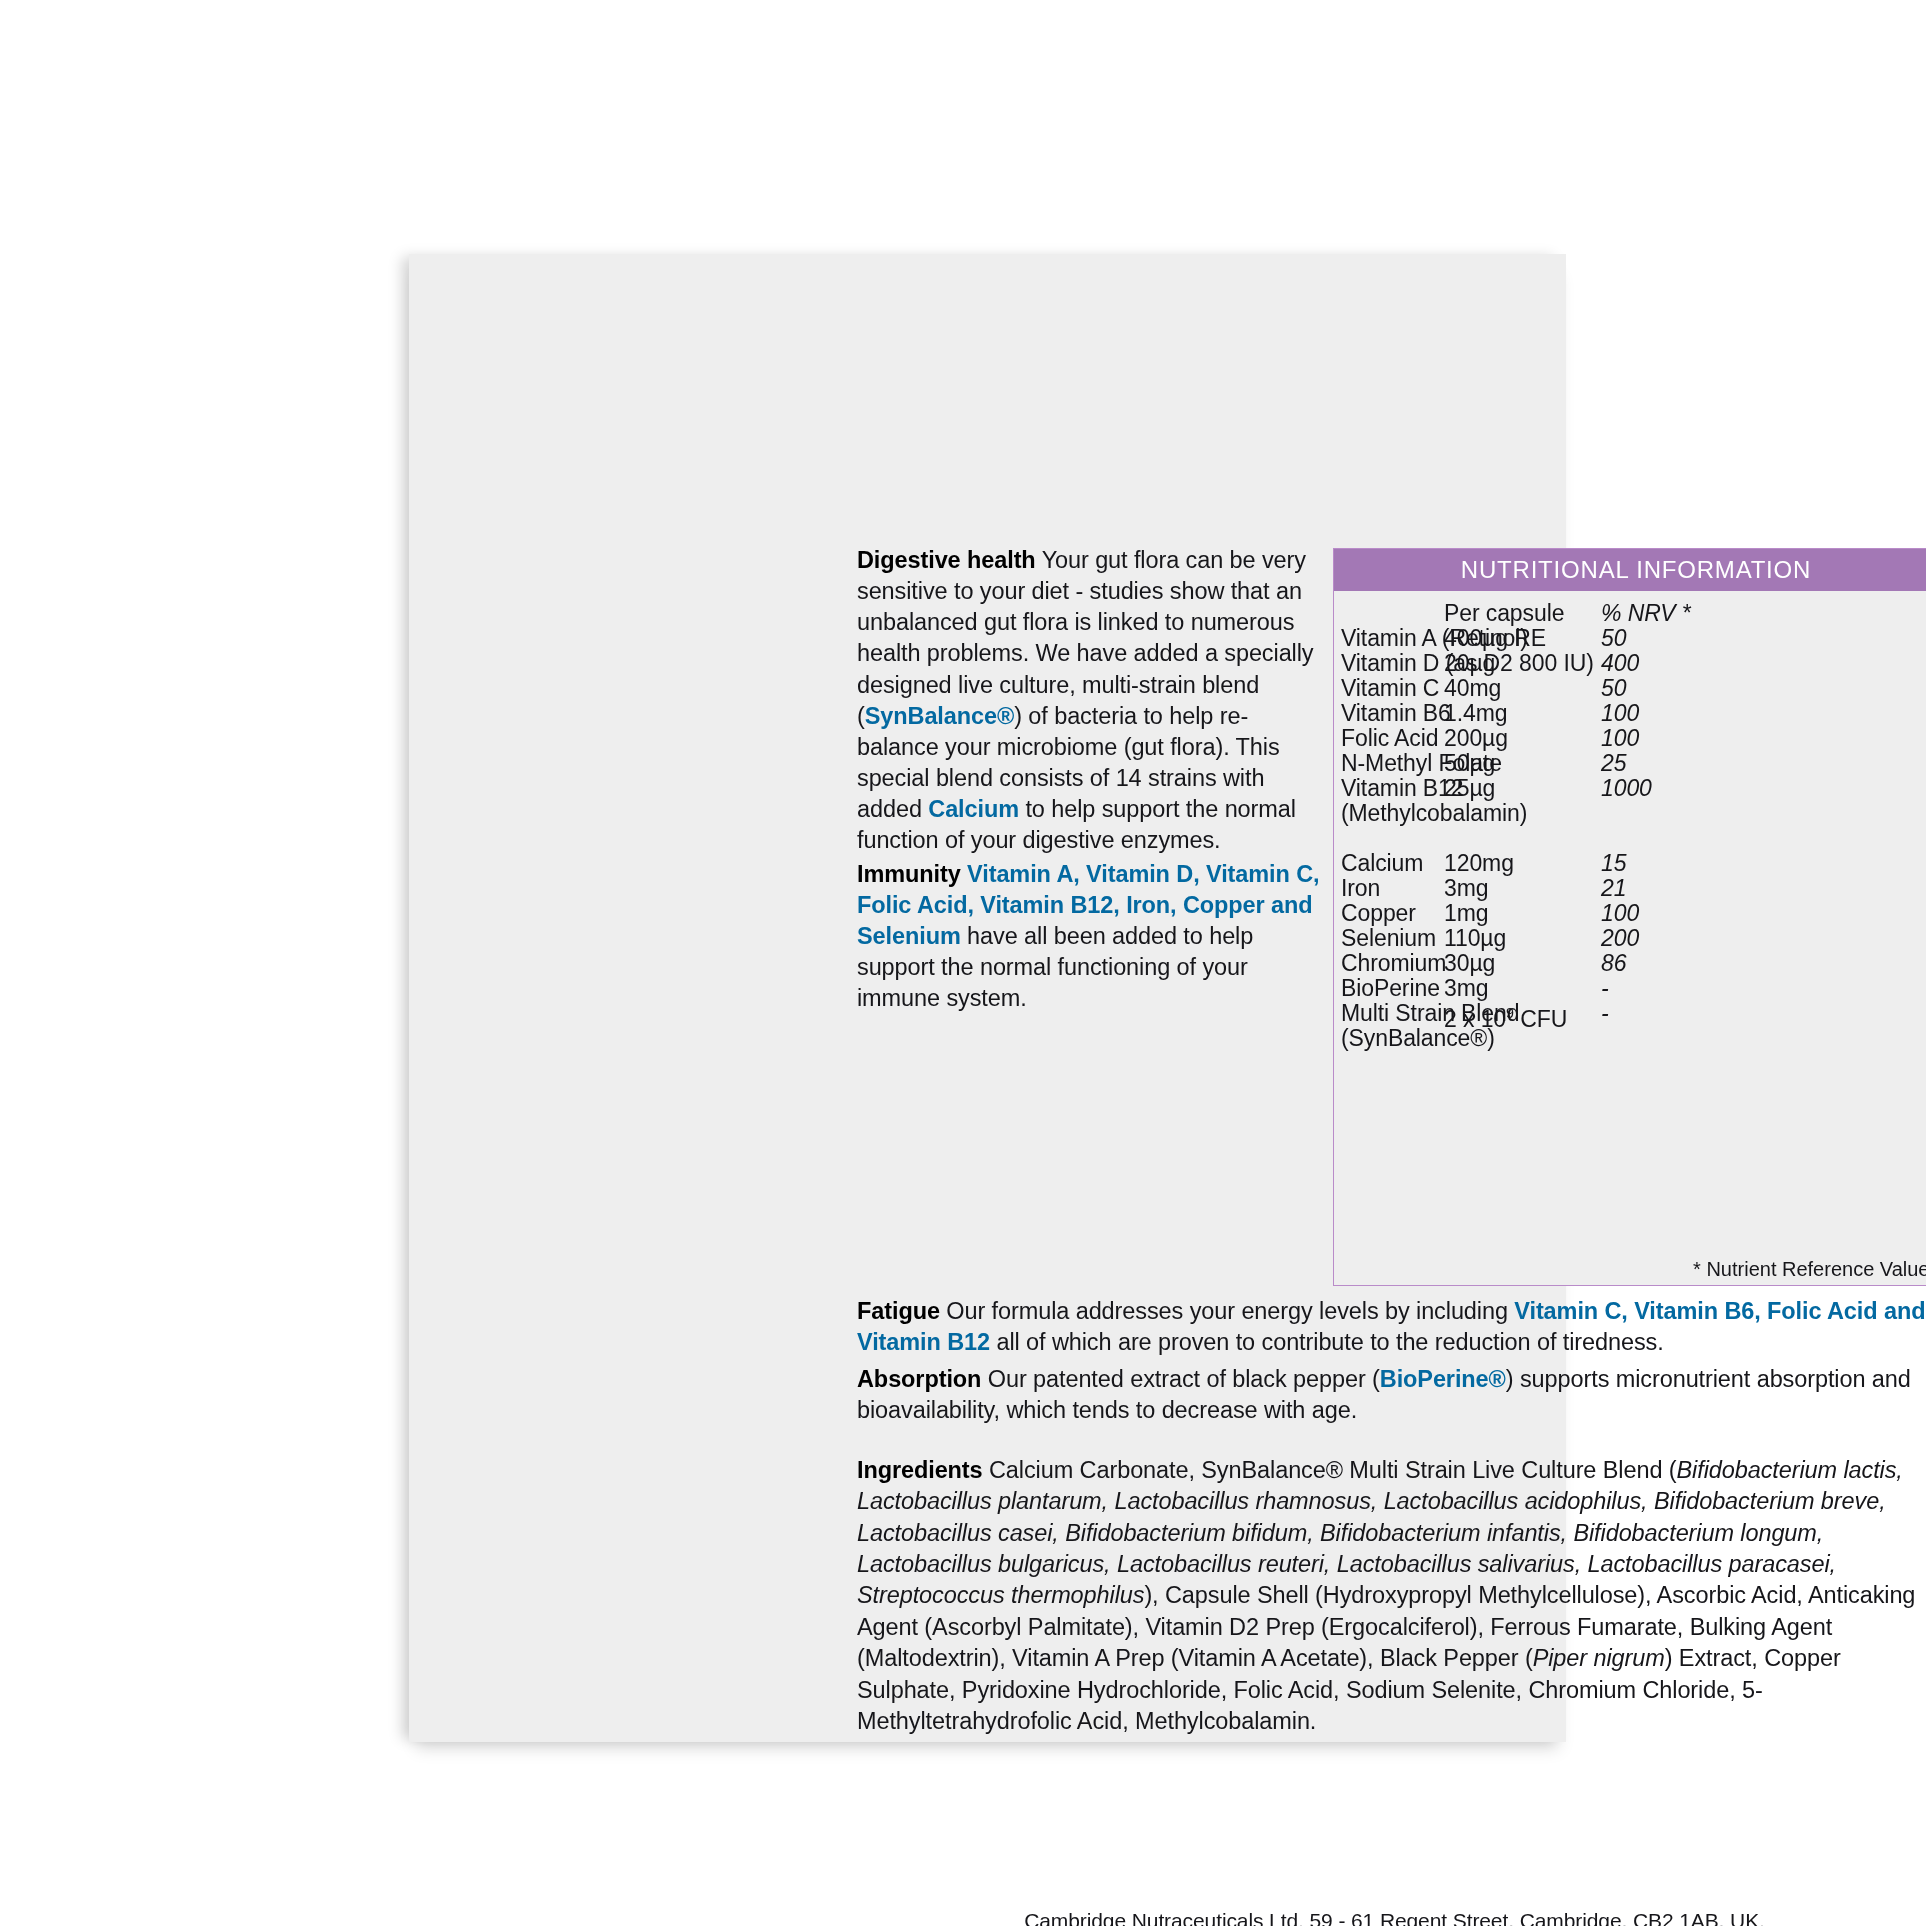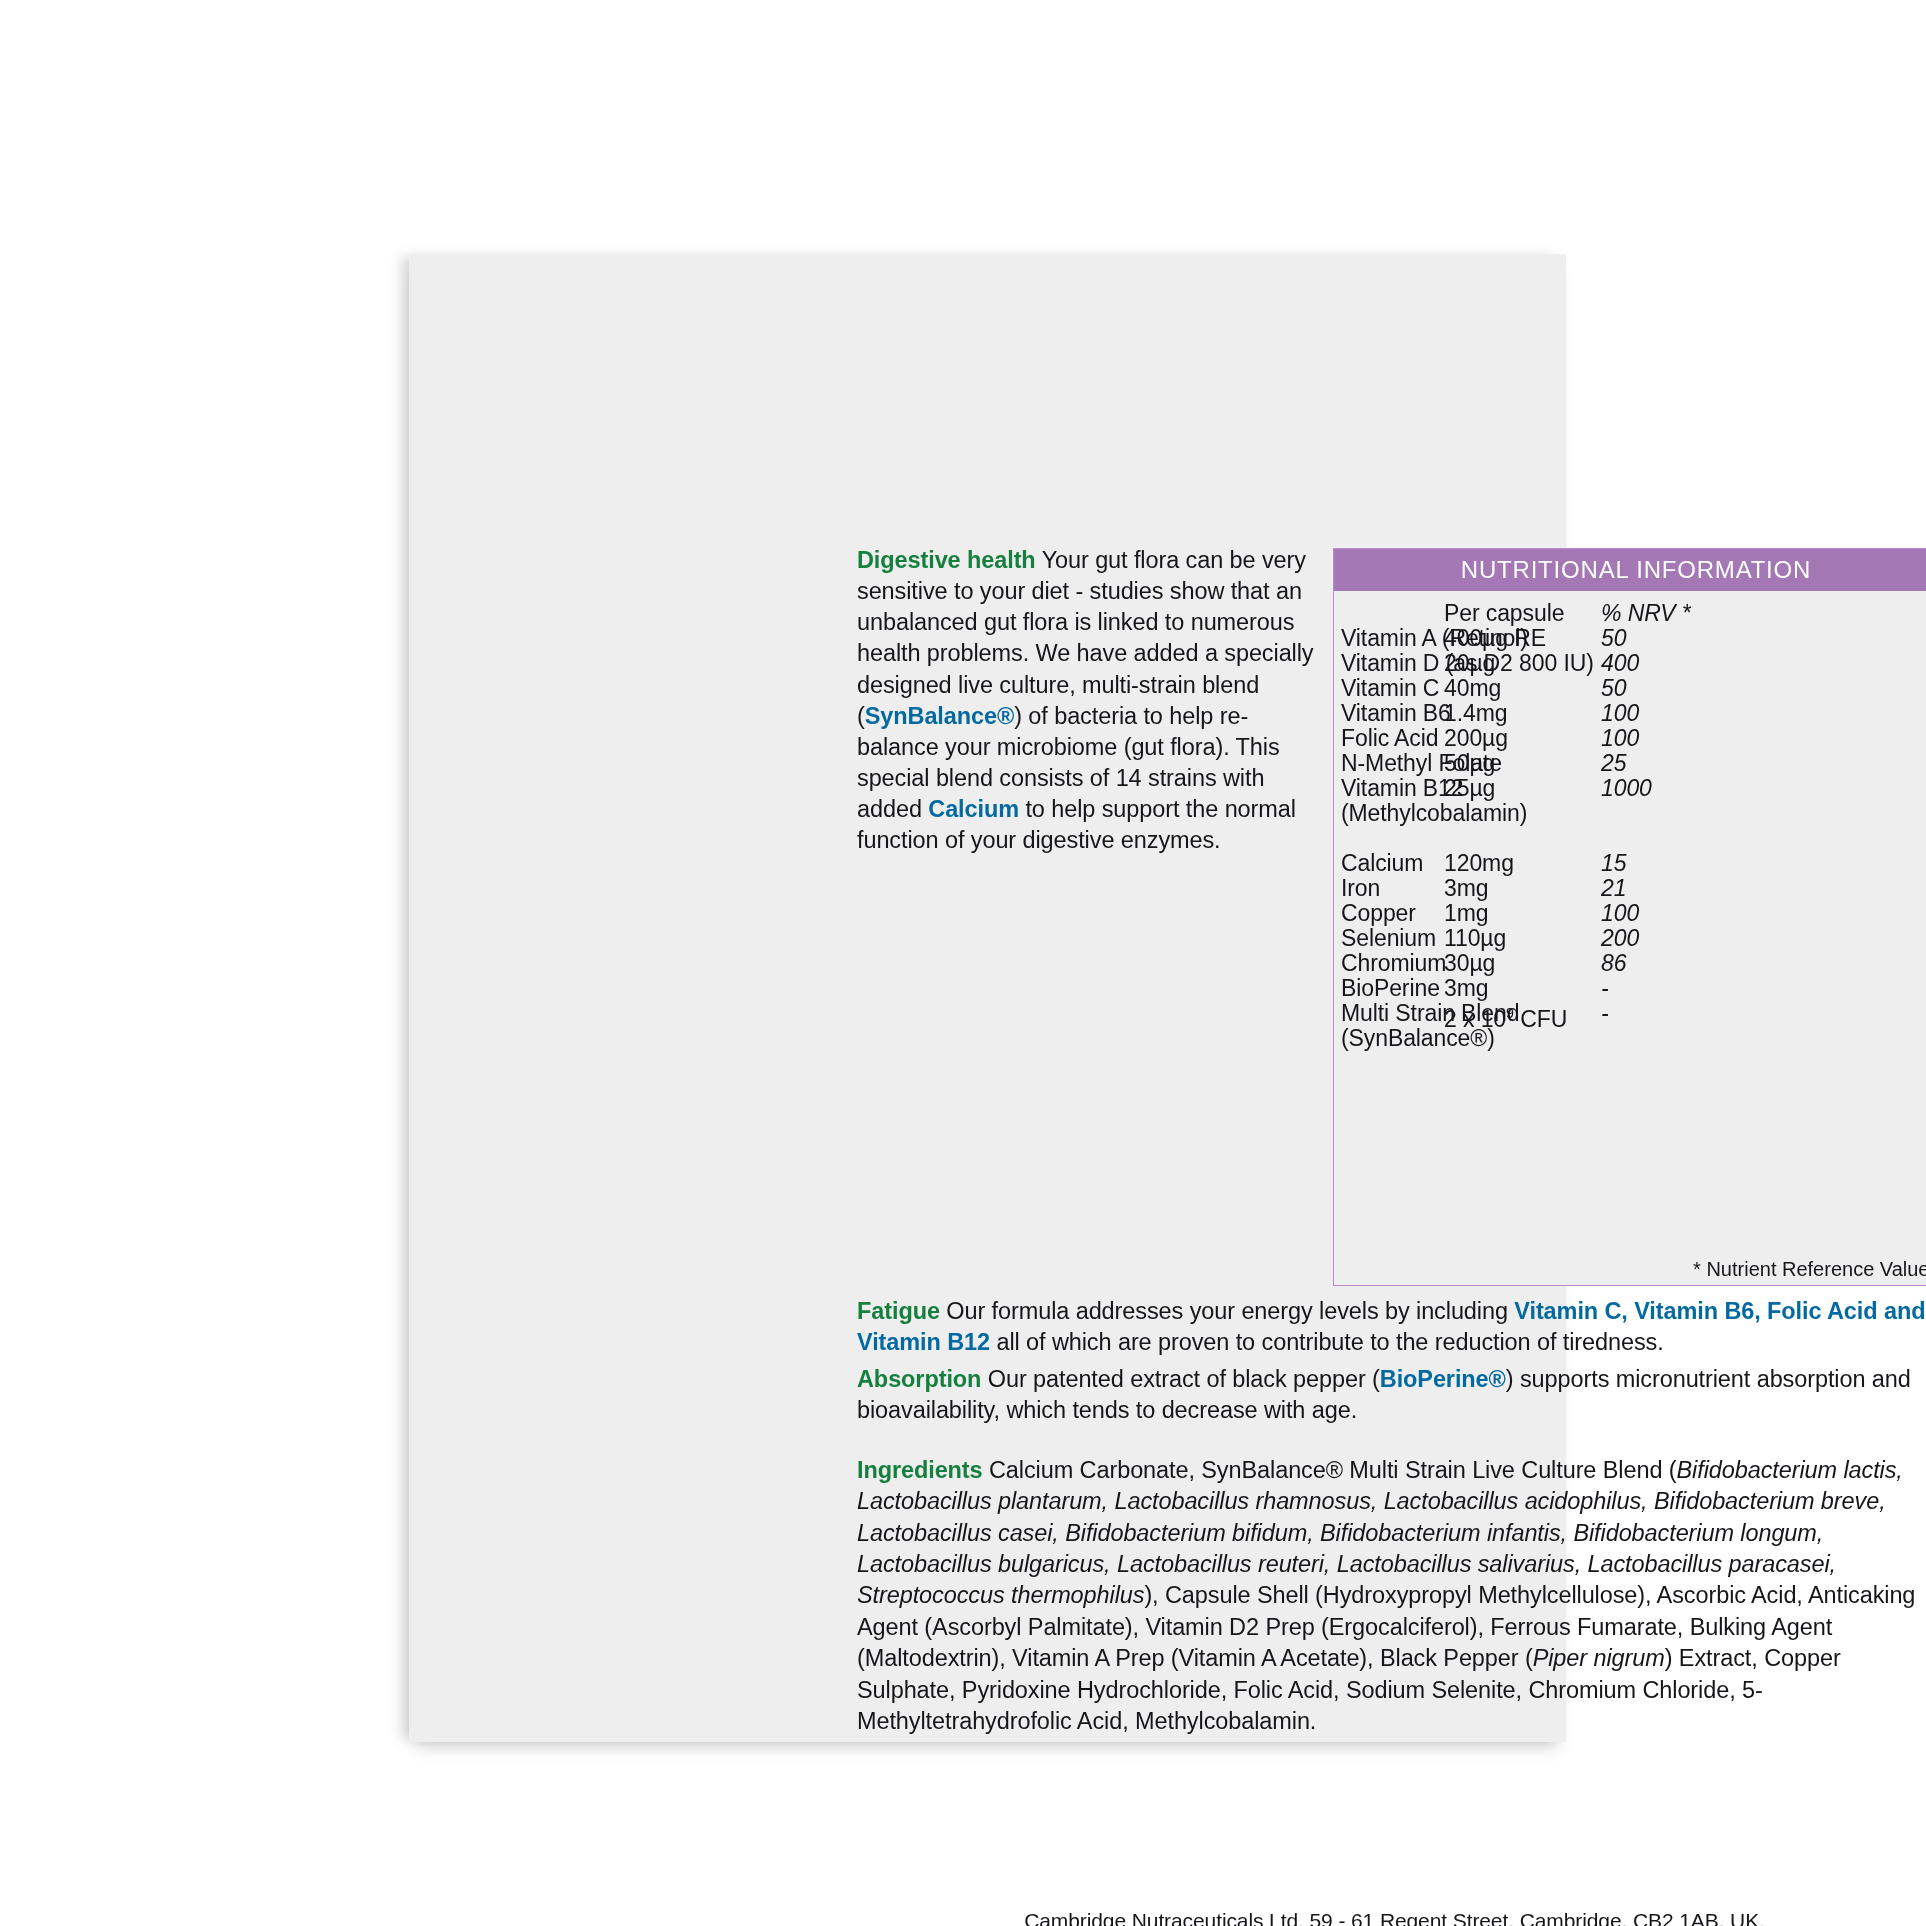--- a/index.html
+++ b/index.html
@@ -32,21 +32,21 @@
   }
 
   
   .body-text {
     color: #16161a;
     font-family: "Liberation Sans", sans-serif;
     font-weight: 400;
     font-stretch: condensed;
     letter-spacing: -0.1px;
   }
-  .accent { color: #15803d; font-weight: 700; }
+  .accent { color: #000000; font-weight: 700; }
   .bold   { font-weight: 700; color: #0369a1; }
   .ital   { font-style: italic; text-align: center; }
 
   
   #left-col {
     position: absolute;
     left: 448px;
     top: 291px;
     width: 464px;
   }
@@ -156,20 +156,21 @@
 <body>
 
 <div id="stage">
 
   <div id="label-card">
 
     <div id="left-col">
 
       <p class="body-text"><span class="accent">Digestive health</span><span> Your gut flora can be very sensitive to your diet - studies show that an unbalanced gut flora is linked to numerous health problems. We have added a specially designed live culture, multi-strain blend (</span><span class="bold">SynBalance</span><span class="bold">®</span><span>) of bacteria to help re-balance your microbiome (gut flora). This special blend consists of 14 strains with added </span><span class="bold">Calcium</span><span> to help support the normal function of your digestive enzymes.</span></p>
 
+      <p class="body-text"><span class="accent">Immunity</span><span class="bold"> Vitamin A, Vitamin D, Vitamin C, Folic Acid, Vitamin B12, Iron, Copper and Selenium</span><span> have all been added to help support the normal functioning of your immune system.</span></p>
 
     </div>
 
     <div id="nutrition-box">
 
       <div id="nutrition-header">NUTRITIONAL INFORMATION</div>
 
       <div id="nutrition-table">
 
         <div class="ntrow colhead" id="col-header">

